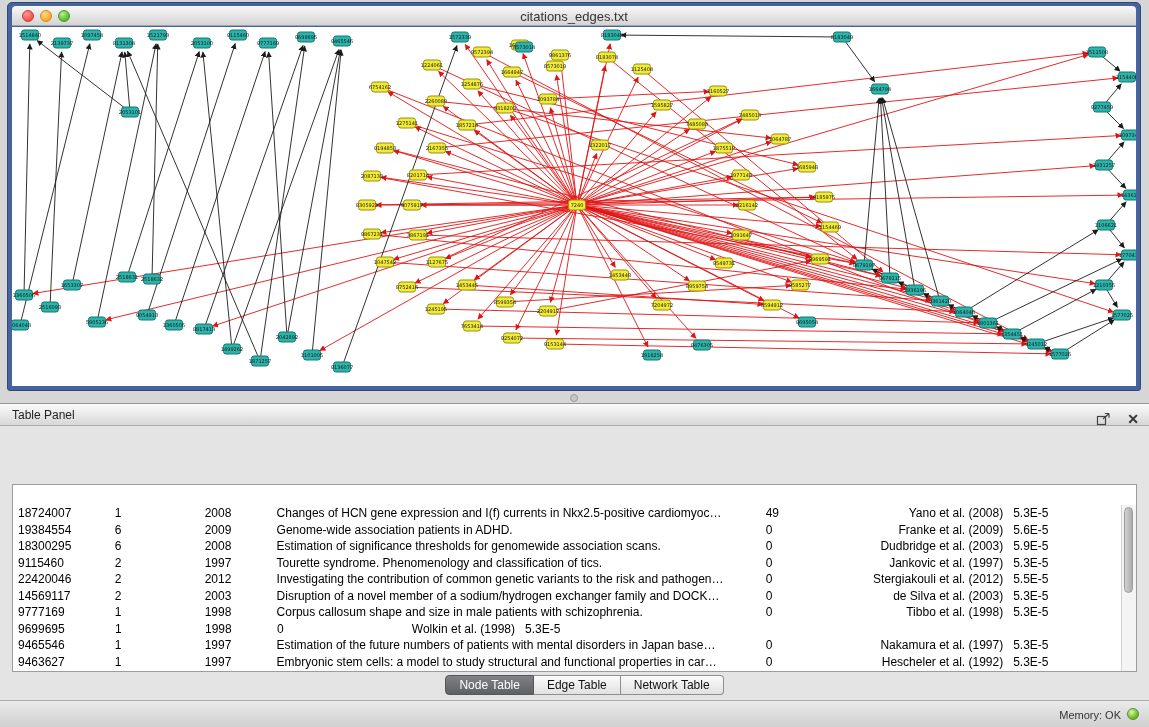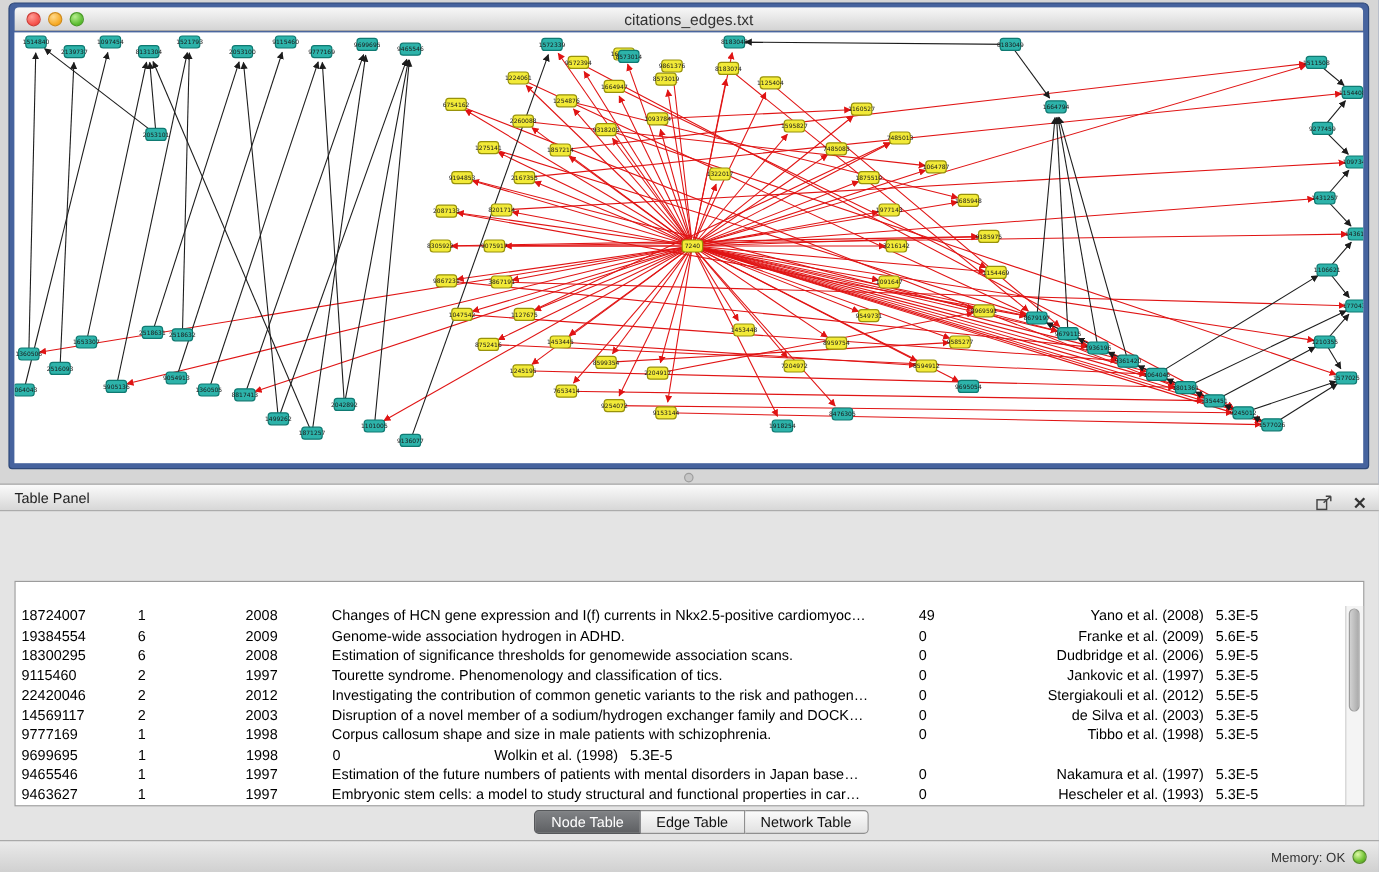--- a/index.html
+++ b/index.html
@@ -822,32 +822,32 @@
           <div class="tcell c2">2008</div>
           <div class="tcell c3">Changes of HCN gene expression and I(f) currents in Nkx2.5-positive cardiomyoc…</div>
           <div class="tcell c4">49</div>
           <div class="tcell c5">Yano et al. (2008)</div>
           <div class="tcell c6">5.3E-5</div>
         </div>
         <div class="trow">
           <div class="tcell c0">19384554</div>
           <div class="tcell c1">6</div>
           <div class="tcell c2">2009</div>
-          <div class="tcell c3">Genome-wide association hydrogen in ADHD.</div>
+          <div class="tcell c3">Genome-wide association patients in ADHD.</div>
           <div class="tcell c4">0</div>
           <div class="tcell c5">Franke et al. (2009)</div>
           <div class="tcell c6">5.6E-5</div>
         </div>
         <div class="trow">
           <div class="tcell c0">18300295</div>
           <div class="tcell c1">6</div>
           <div class="tcell c2">2008</div>
           <div class="tcell c3">Estimation of significance thresholds for genomewide association scans.</div>
           <div class="tcell c4">0</div>
-          <div class="tcell c5">Dudbridge et al. (2006)</div>
+          <div class="tcell c5">Dudbridge et al. (2003)</div>
           <div class="tcell c6">5.9E-5</div>
         </div>
         <div class="trow">
           <div class="tcell c0">9115460</div>
           <div class="tcell c1">2</div>
           <div class="tcell c2">1997</div>
           <div class="tcell c3">Tourette syndrome. Phenomenology and classification of tics.</div>
           <div class="tcell c4">0</div>
           <div class="tcell c5">Jankovic et al. (1997)</div>
           <div class="tcell c6">5.3E-5</div>
@@ -895,21 +895,21 @@
           <div class="tcell c4">0</div>
           <div class="tcell c5">Nakamura et al. (1997)</div>
           <div class="tcell c6">5.3E-5</div>
         </div>
         <div class="trow">
           <div class="tcell c0">9463627</div>
           <div class="tcell c1">1</div>
           <div class="tcell c2">1997</div>
           <div class="tcell c3">Embryonic stem cells: a model to study structural and functional properties in car…</div>
           <div class="tcell c4">0</div>
-          <div class="tcell c5">Hescheler et al. (1993)</div>
+          <div class="tcell c5">Hescheler et al. (1992)</div>
           <div class="tcell c6">5.3E-5</div>
         </div>
       </div>
     <div class="scroll">
       <div class="thumb"></div>
     </div>
   </div>
 
   <div class="tabs">
     <div class="tab selected">Node Table</div>

